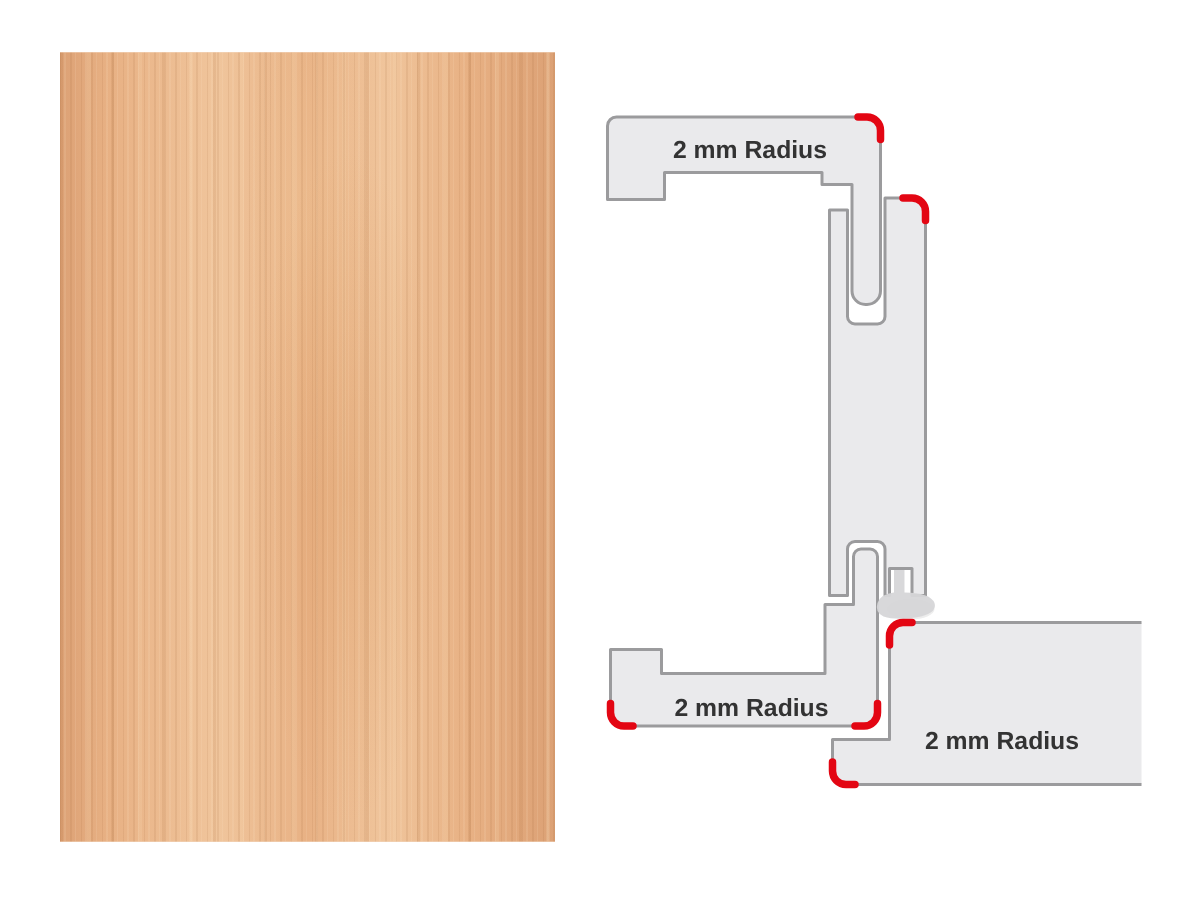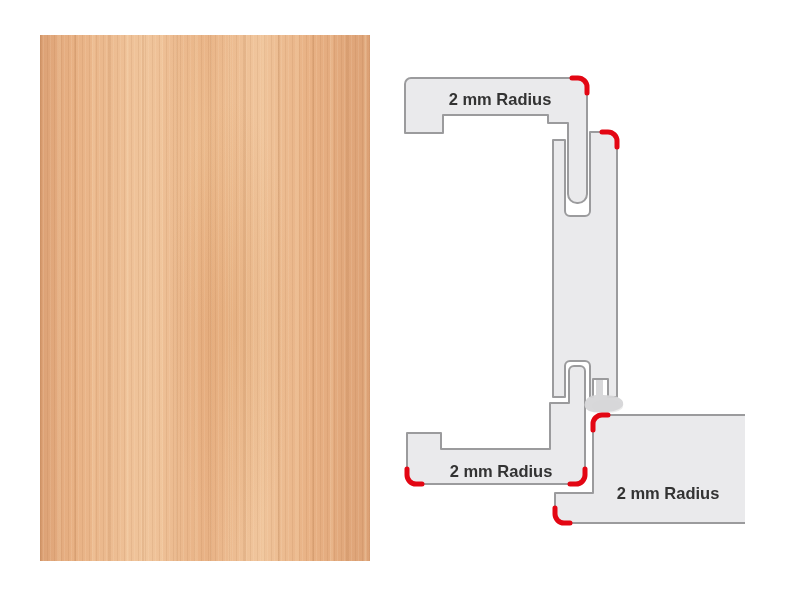--- a/index.html
+++ b/index.html
@@ -10,20 +10,21 @@
     --seal:#d6d6d8;
     --label-text:#333333;
     --wood-base:#e8b184;
     --wood-light:#f0c59c;
     --wood-deep:#dca175;
   }
   html,body{margin:0;padding:0;background:var(--page-bg);}
   .stage{
     position:relative;width:745px;height:600px;background:var(--page-bg);overflow:hidden;
     font-family:"Liberation Sans",sans-serif;
+    padding-left:16px;
   }
   .wood{
     position:absolute;left:40px;top:35px;width:330px;height:526px;
     background-color:var(--wood-base);
     background-image:
       repeating-linear-gradient(90deg,
         rgba(146,86,40,0.10) 0px, rgba(146,86,40,0.10) 1px,
         rgba(255,255,255,0) 1px, rgba(255,255,255,0) 3px,
         rgba(255,236,210,0.12) 3px, rgba(255,236,210,0.12) 4px,
         rgba(255,255,255,0) 4px, rgba(255,255,255,0) 7px),

